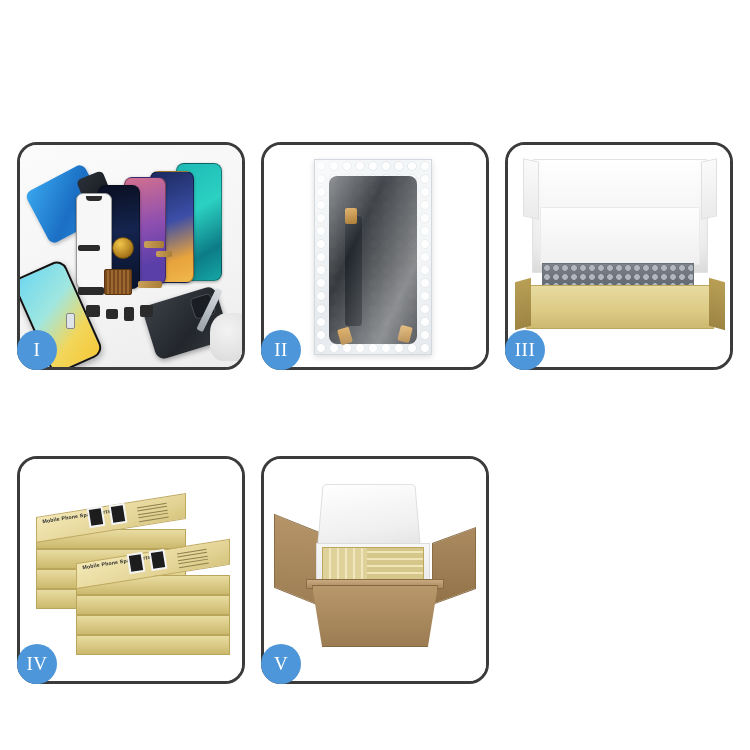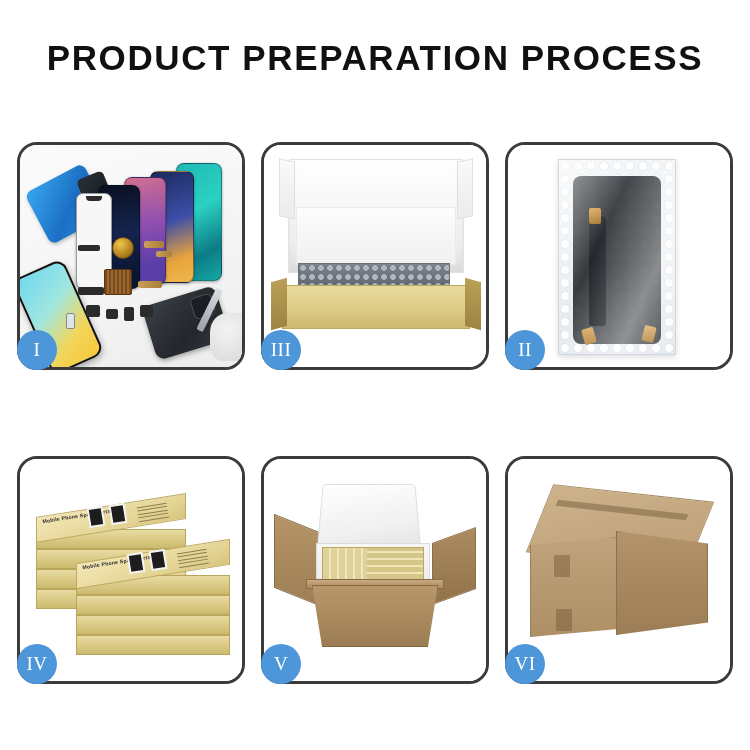--- a/index.html
+++ b/index.html
@@ -333,21 +333,20 @@
   }
   .c6-t1 { left: 46px; top: 96px; }
   .c6-t2 { left: 48px; top: 150px; }
 </style>
 </head>
 <body>
 
 <div class="page">
 
   <div class="header">
-    <div class="title">PRODUCT PREPARATION PROCESS</div>
   </div>
 
   <div class="grid">
 
     <div class="panel">
       <div class="panel-inner p1">
         <div class="adh"></div>
         <div class="phone-fan">
           <div class="ph ph-a"></div>
           <div class="ph ph-b"></div>
@@ -369,44 +368,44 @@
         <div class="sp sp8"></div>
         <div class="sp sp9"></div>
         <div class="sp sp10 f"></div>
         <div class="tweez"></div>
         <div class="hand"></div>
       </div>
       <div class="badge">I</div>
     </div>
 
     <div class="panel">
-      <div class="panel-inner p3">
-        <div class="b3-lid"></div>
-        <div class="b3-foam"></div>
-        <div class="b3-bubble"></div>
-        <div class="b3-body"></div>
-      </div>
-      <div class="badge">III</div>
-    </div>
-
-    <div class="panel">
       <div class="panel-inner p2">
         <div class="wrap-bag">
           <div class="wrap-item"></div>
           <div class="wrap-flex"></div>
           <div class="wrap-tab wt1"></div>
           <div class="wrap-tab wt2"></div>
           <div class="wrap-tab wt3"></div>
           <div class="wrap-sheen"></div>
         </div>
       </div>
       <div class="badge">II</div>
     </div>
 
     <div class="panel">
+      <div class="panel-inner p3">
+        <div class="b3-lid"></div>
+        <div class="b3-foam"></div>
+        <div class="b3-bubble"></div>
+        <div class="b3-body"></div>
+      </div>
+      <div class="badge">III</div>
+    </div>
+
+    <div class="panel">
       <div class="panel-inner p4">
         <div class="stack">
           <div class="sbox sL4"></div>
           <div class="sbox sL3"></div>
           <div class="sbox sL2"></div>
           <div class="sbox sL1"></div>
           <div class="sbox sR4"></div>
           <div class="sbox sR3"></div>
           <div class="sbox sR2"></div>
           <div class="sbox sR1"></div>
@@ -445,26 +444,15 @@
         <div class="c5-flapR"></div>
         <div class="c5-foamlid"></div>
         <div class="c5-foambox"></div>
         <div class="c5-inner"></div>
         <div class="c5-rim"></div>
         <div class="c5-front"></div>
       </div>
       <div class="badge">V</div>
     </div>
 
-    <div class="panel">
-      <div class="panel-inner p6">
-        <div class="c6-top"></div>
-        <div class="c6-left"></div>
-        <div class="c6-right"></div>
-        <div class="c6-seam"></div>
-        <div class="c6-tape c6-t1"></div>
-        <div class="c6-tape c6-t2"></div>
-      </div>
-      <div class="badge">VI</div>
-    </div>
 
   </div>
 </div>
 
 </body></html>

